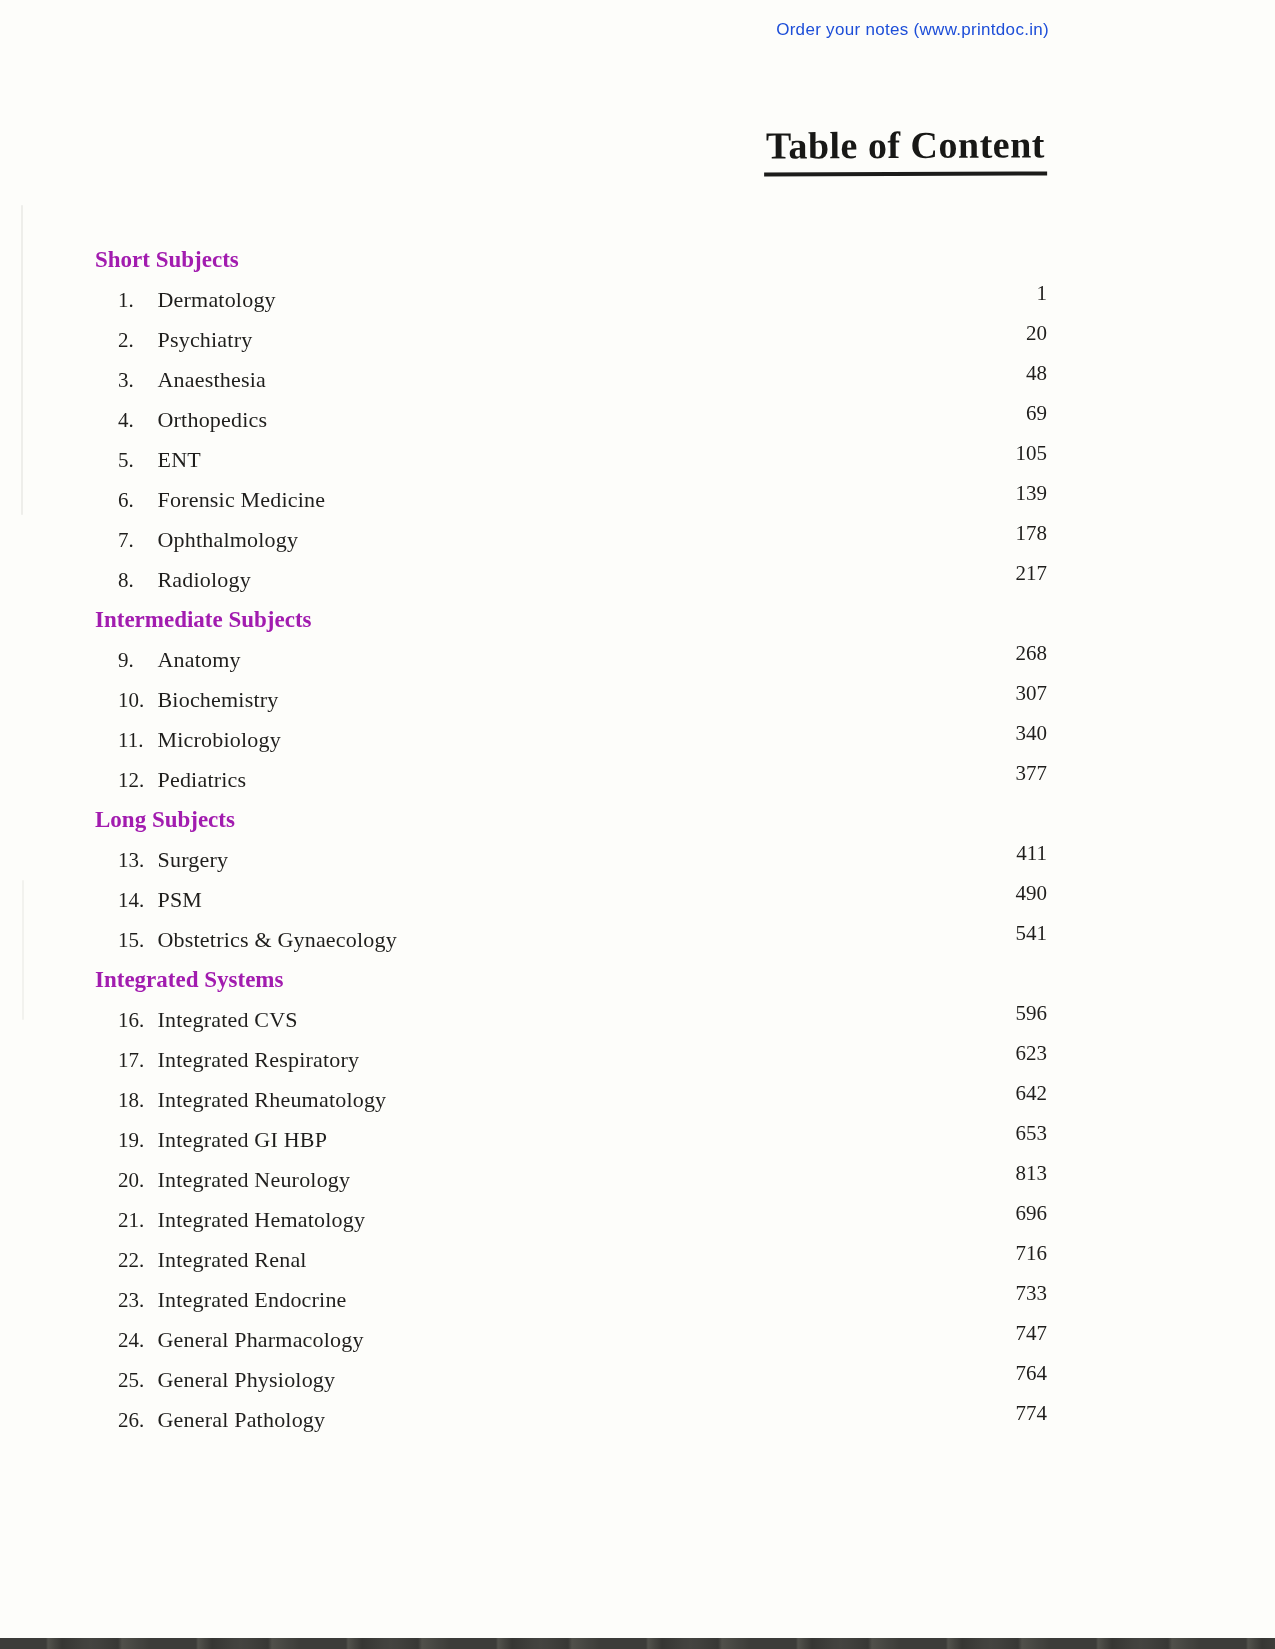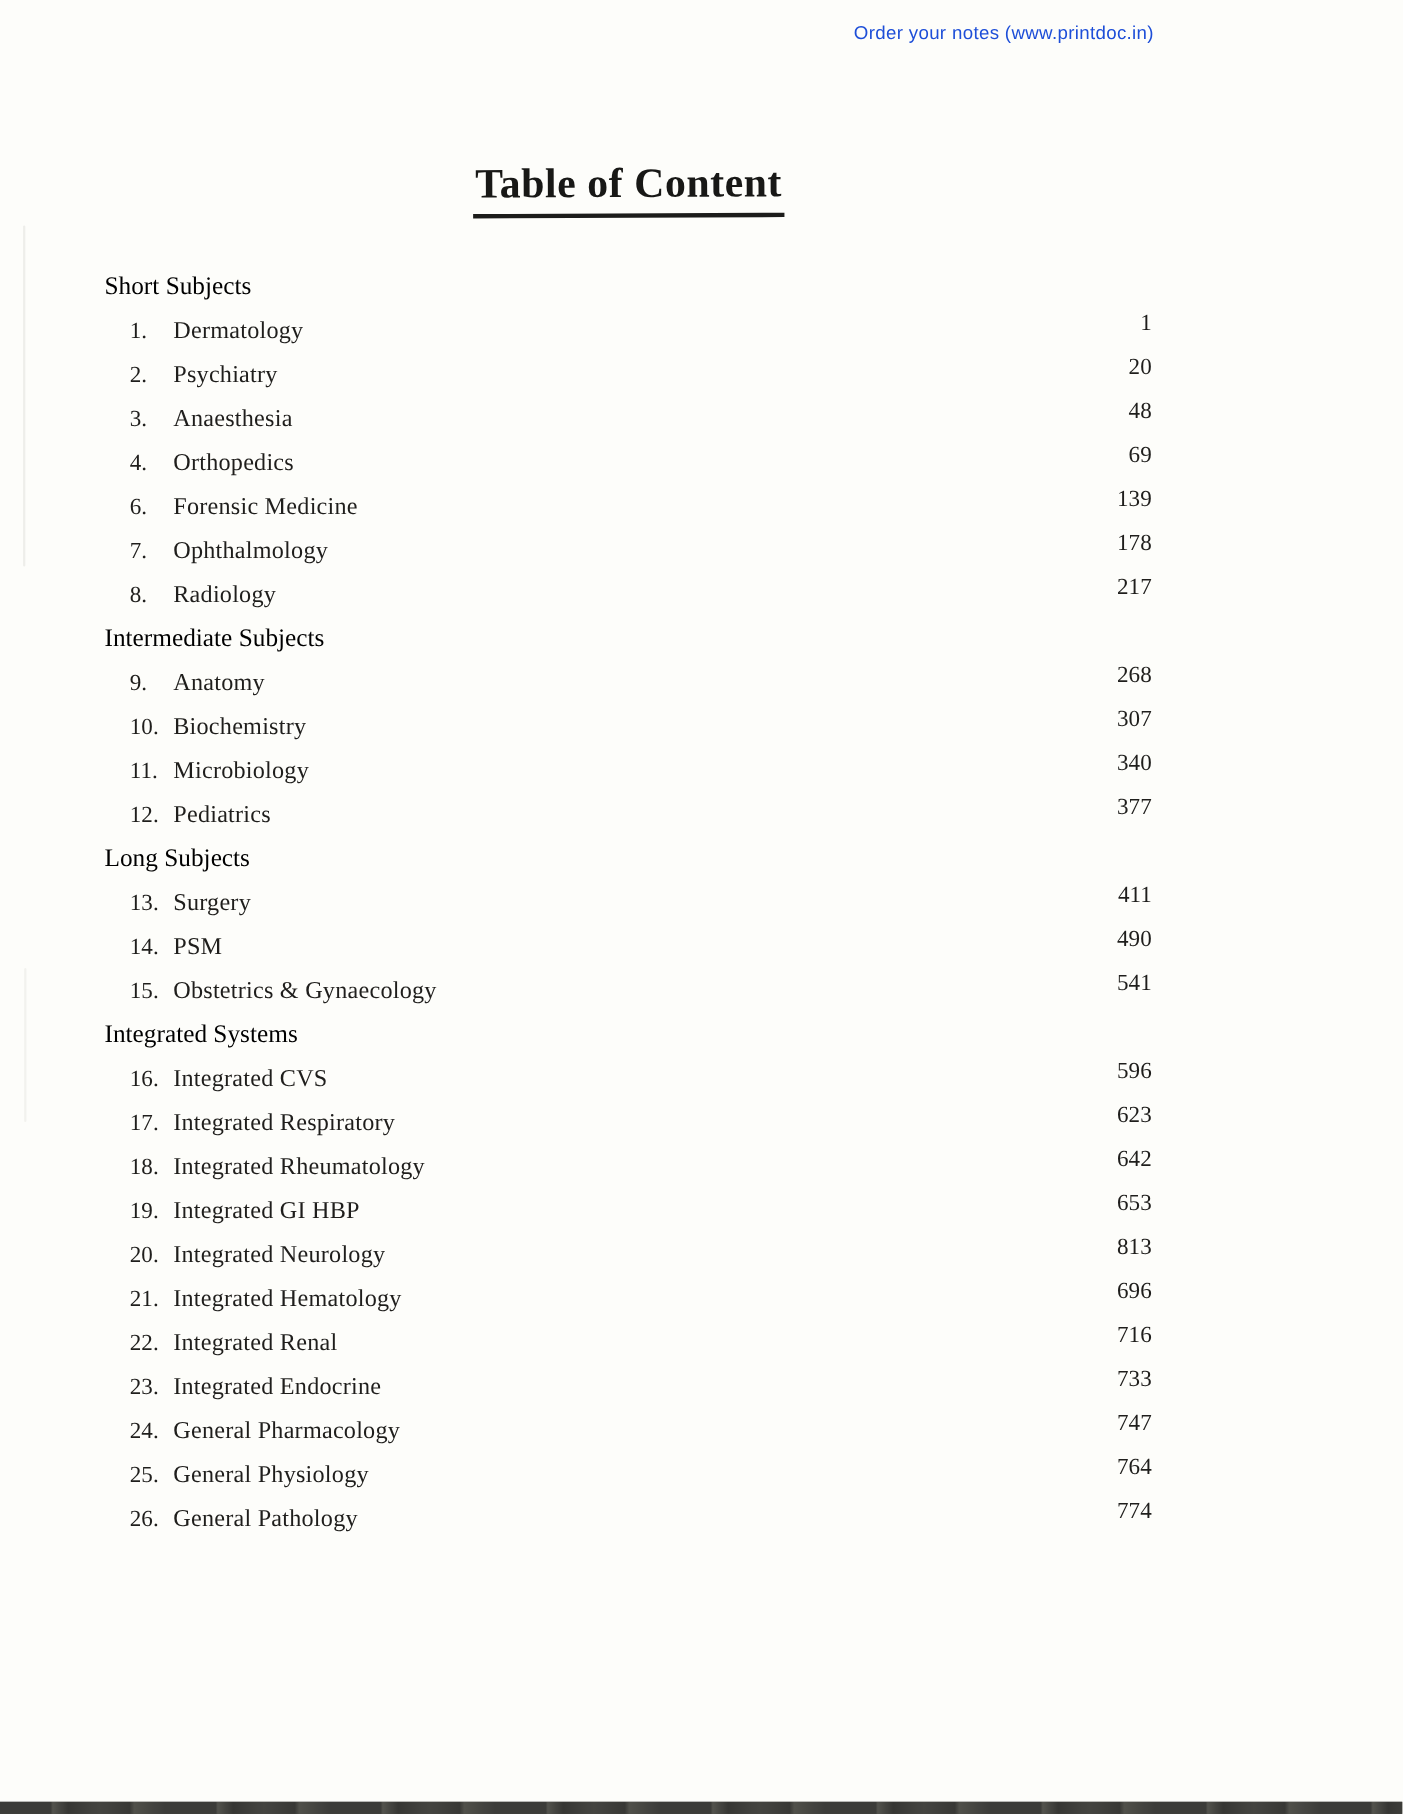--- a/index.html
+++ b/index.html
@@ -58,24 +58,24 @@
     position: absolute;
     top: 20px;
     right: 226px;
     font-family: "Liberation Sans", sans-serif;
     font-size: 17px;
     letter-spacing: 0.3px;
     color: #1d4ed8;
   }
   .title-wrap {
     position: absolute;
-    top: 145px;
+    top: 123px;
     left: 95px;
     width: 952px;
-    text-align: center;
+    text-align: right;
   }
   .doc-title {
     display: inline-block;
     margin: 0;
     font-size: 38px;
     font-weight: bold;
     letter-spacing: 0.5px;
     color: #181816;
     border-bottom: 4px solid #1c1c1a;
     padding: 0 2px 5px 2px;
@@ -86,22 +86,22 @@
     top: 240px;
     left: 95px;
     width: 952px;
   }
   .toc-section { margin: 0; }
   .section-heading {
     margin: 0;
     height: 40px;
     line-height: 40px;
     font-size: 23px;
-    font-weight: normal;
-    color: #000000;
+    font-weight: bold;
+    color: #a21caf;
   }
   .section-items {
     list-style: none;
     margin: 0;
     padding: 0;
   }
   .toc-item {
     position: relative;
     height: 40px;
     line-height: 40px;
@@ -157,20 +157,25 @@
     <span class="item-label">Anaesthesia</span>
     <span class="item-page">48</span>
   </li>
 
   <li class="toc-item">
     <span class="item-num">4.</span>
     <span class="item-label">Orthopedics</span>
     <span class="item-page">69</span>
   </li>
 
+  <li class="toc-item">
+    <span class="item-num">5.</span>
+    <span class="item-label">ENT</span>
+    <span class="item-page">105</span>
+  </li>
 
   <li class="toc-item">
     <span class="item-num">6.</span>
     <span class="item-label">Forensic Medicine</span>
     <span class="item-page">139</span>
   </li>
 
   <li class="toc-item">
     <span class="item-num">7.</span>
     <span class="item-label">Ophthalmology</span>

